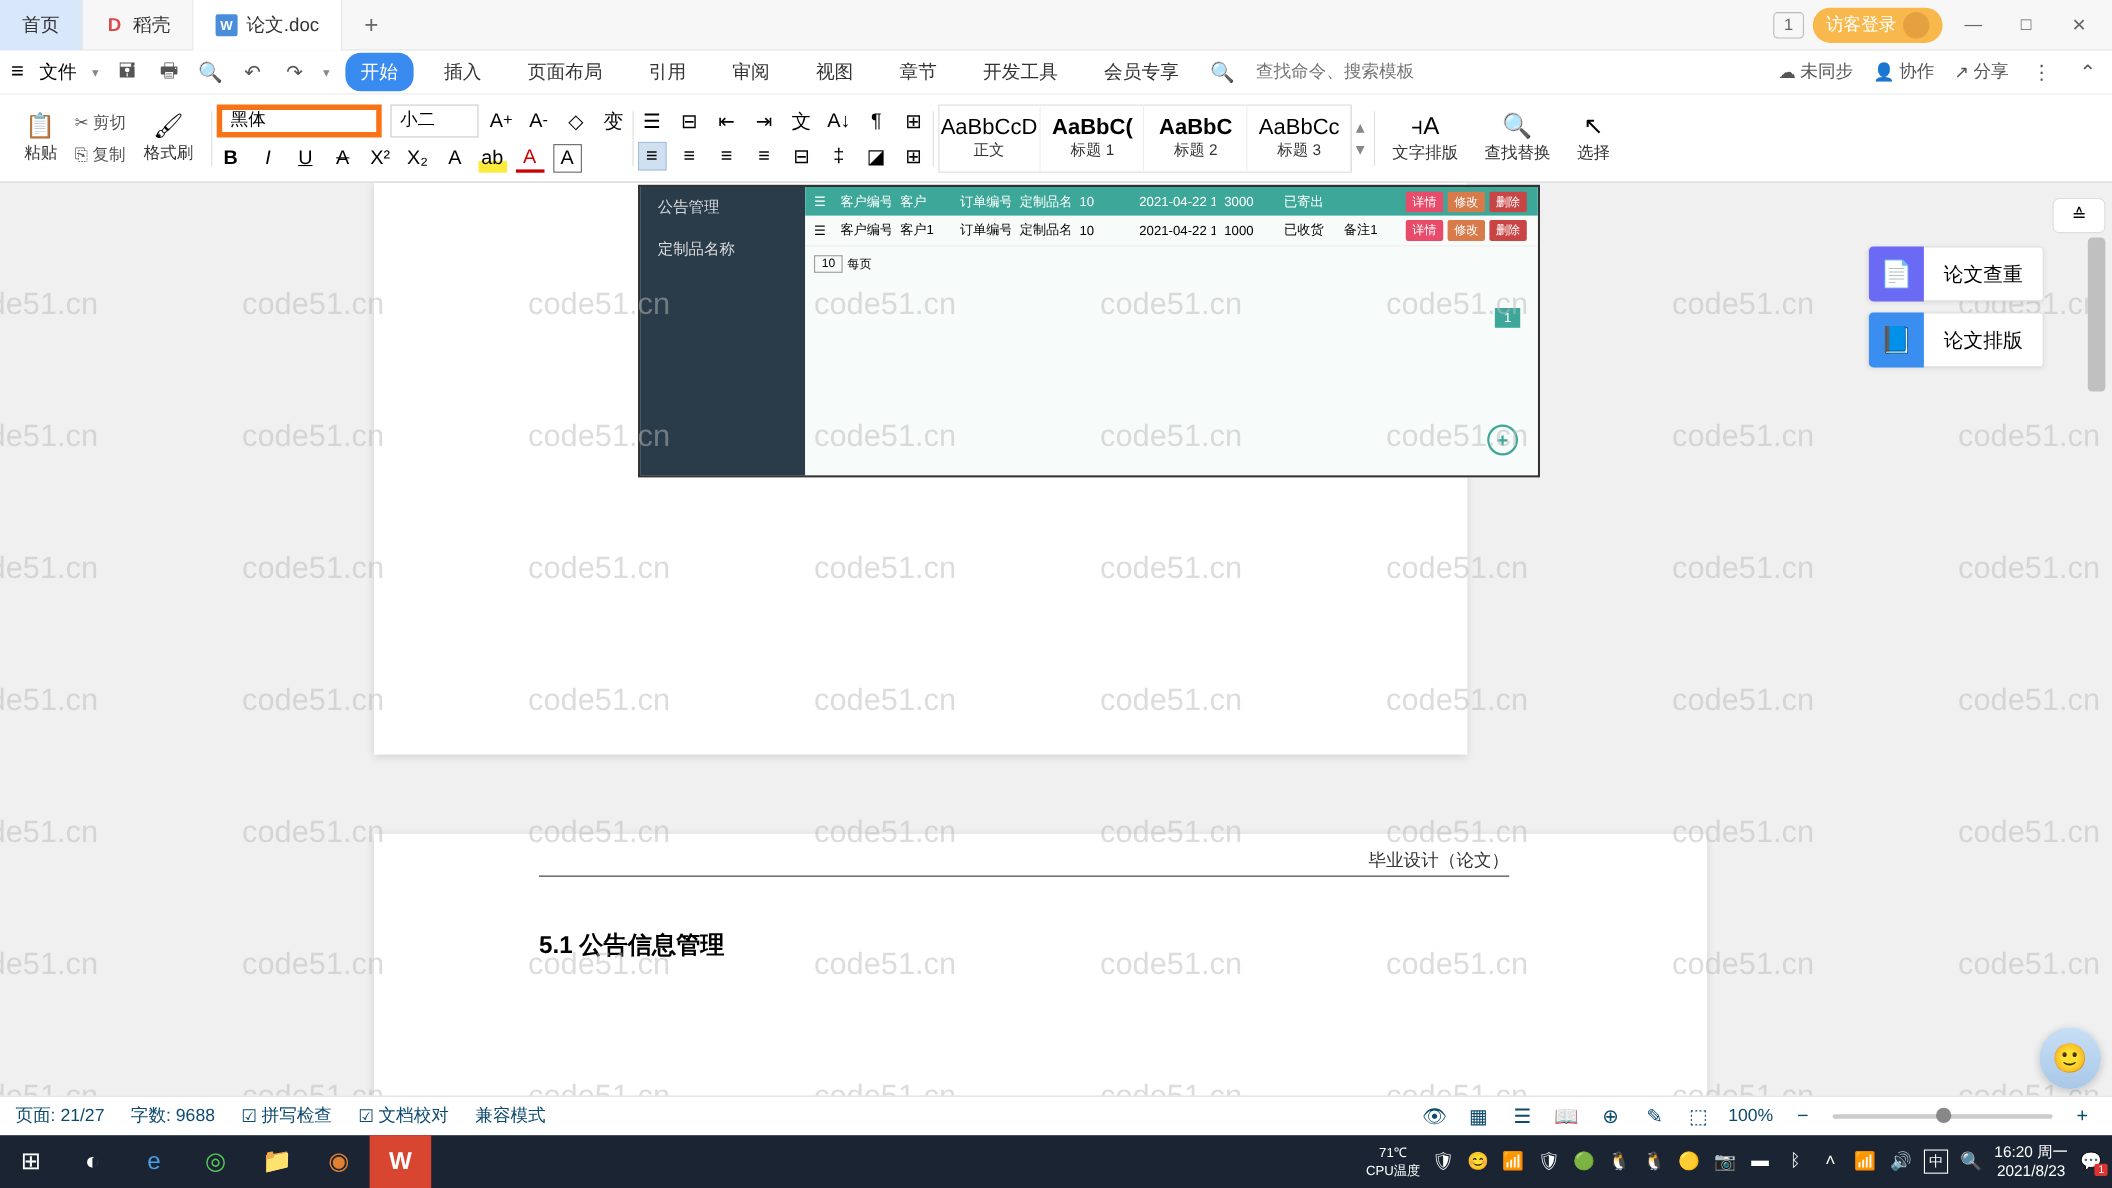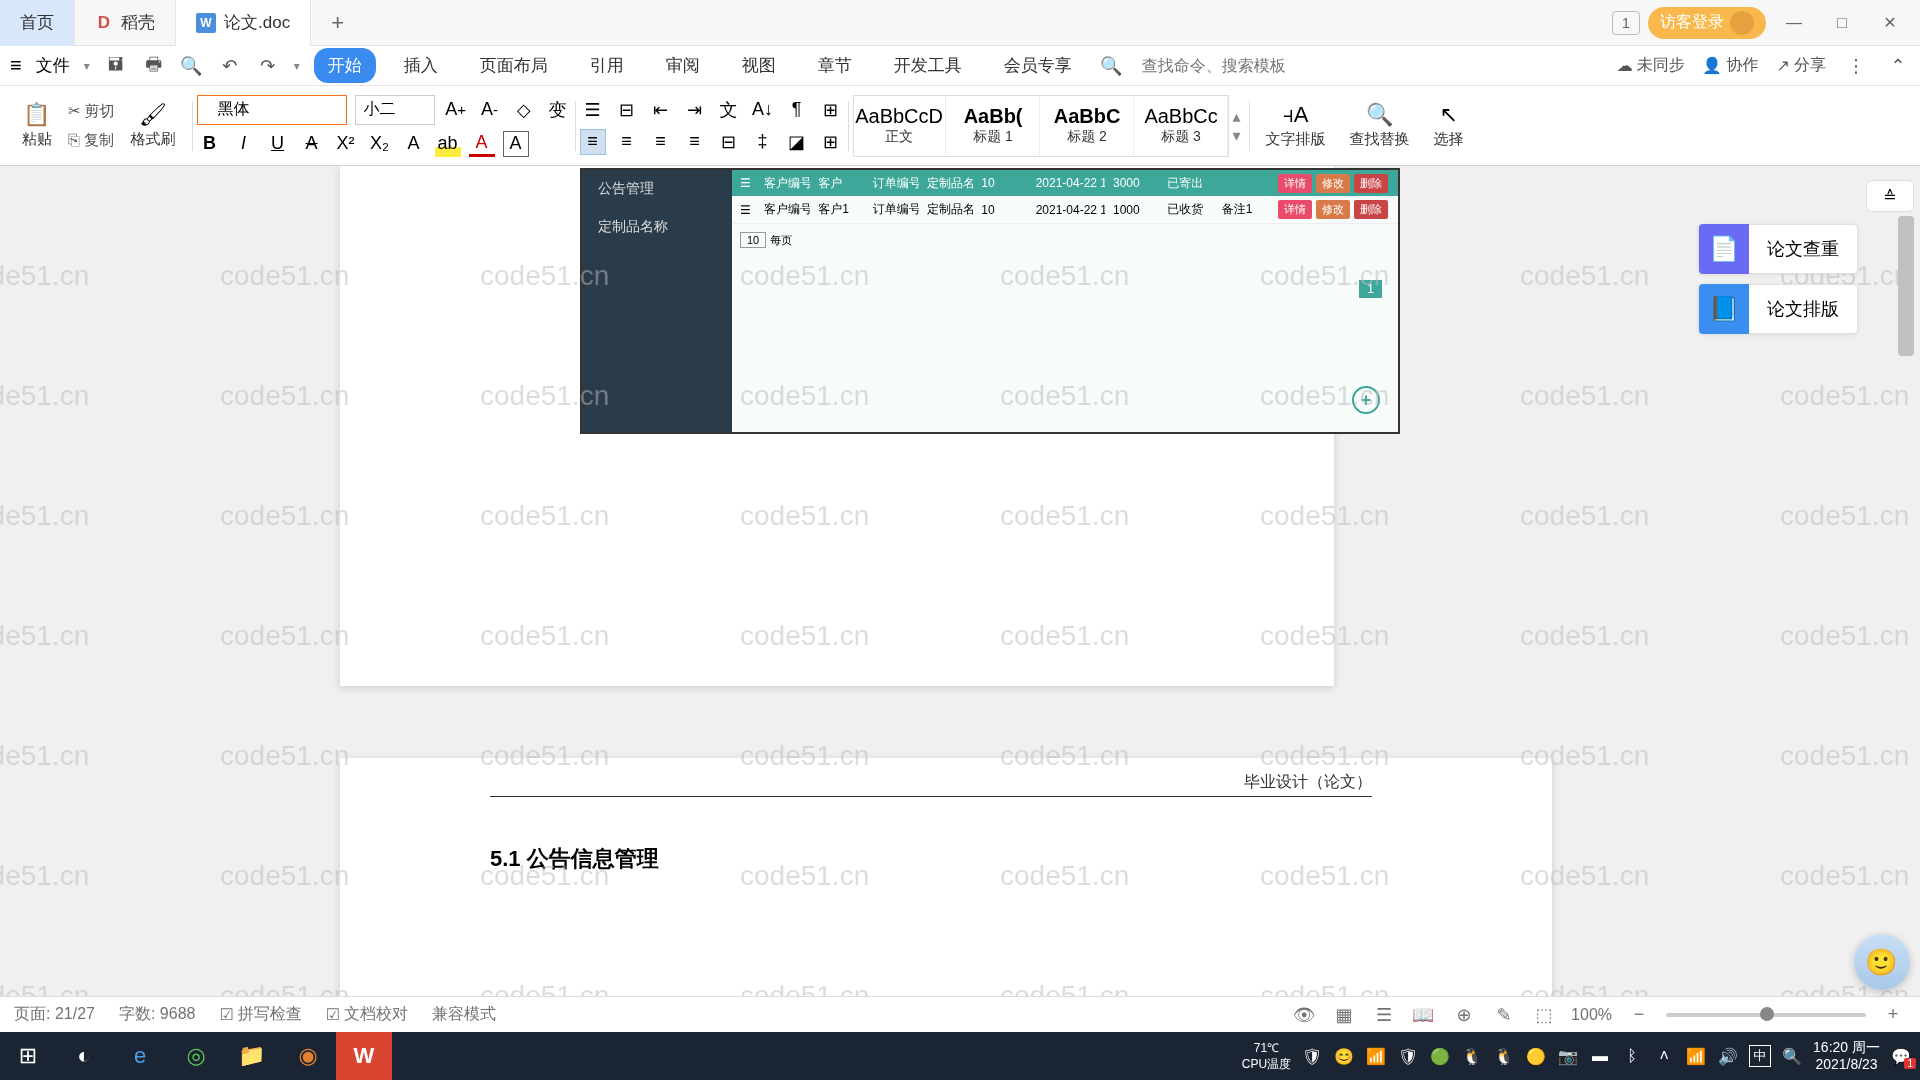--- a/index.html
+++ b/index.html
@@ -35,21 +35,21 @@
 .menu-right-item { display: flex; align-items: center; gap: 4px; font-size: 16px; color: #555; cursor: pointer; }
 
 
 .ribbon { height: 80px; display: flex; align-items: center; padding: 0 10px; border-bottom: 1px solid #d0d0d0; background: #fff; position: relative; z-index: 2; }
 .ribbon-group { display: flex; flex-direction: column; align-items: center; padding: 0 8px; gap: 2px; }
 .ribbon-group.big { padding: 0 12px; }
 .ribbon-label { font-size: 15px; color: #333; }
 .ribbon-icon { font-size: 22px; }
 .ribbon-row { display: flex; align-items: center; gap: 8px; }
 .ribbon-btn { display: flex; align-items: center; gap: 4px; font-size: 15px; color: #555; cursor: pointer; padding: 2px 4px; }
-.font-select { border: 1px solid #f97316; padding: 4px 20px; font-size: 16px; width: 150px; height: 30px; }
+.font-select { border: 5px solid #f97316; padding: 4px 8px; font-size: 16px; width: 150px; height: 30px; }
 .size-select { border: 1px solid #ccc; padding: 4px 8px; font-size: 16px; width: 80px; height: 30px; }
 .fmt-btn { width: 26px; height: 26px; display: flex; align-items: center; justify-content: center; cursor: pointer; font-size: 18px; }
 .fmt-btn.underline { text-decoration: underline; }
 .fmt-btn.strike { text-decoration: line-through; }
 .fmt-btn.active { background: #d0e0f0; border: 1px solid #a0c0e0; }
 .style-gallery { display: flex; gap: 2px; border: 1px solid #ddd; }
 .style-item { width: 92px; height: 60px; display: flex; flex-direction: column; align-items: center; justify-content: center; border-right: 1px solid #eee; cursor: pointer; }
 .style-preview { font-size: 20px; }
 .style-name { font-size: 14px; color: #333; }
 
@@ -85,21 +85,21 @@
 .side-card { position: absolute; right: 62px; top: 58px; display: flex; flex-direction: column; gap: 10px; }
 .side-card-item { background: #fff; border: 1px solid #e0e0e0; border-radius: 4px; display: flex; align-items: center; width: 160px; height: 50px; box-shadow: 0 1px 4px rgba(0,0,0,.08); cursor: pointer; }
 .side-card-icon { width: 50px; height: 50px; display: flex; align-items: center; justify-content: center; font-size: 24px; color: #fff; border-radius: 4px 0 0 4px; }
 .side-card-label { flex: 1; text-align: center; font-size: 18px; }
 
 
 .scrollbar { position: absolute; right: 4px; top: 166px; bottom: 36px; width: 20px; z-index: 3; }
 .scroll-thumb { position: absolute; top: 50px; width: 16px; left: 2px; height: 140px; background: #c0c0c0; border-radius: 4px; cursor: pointer; }
 
 
-.status-bar { position: absolute; bottom: 0; left: 0; right: 0; height: 36px; background: #fff; border-top: 1px solid #ddd; display: flex; align-items: center; padding: 0 14px; font-size: 16px; color: #737373; z-index: 2; }
+.status-bar { position: absolute; bottom: 0; left: 0; right: 0; height: 36px; background: #fff; border-top: 1px solid #ddd; display: flex; align-items: center; padding: 0 14px; font-size: 16px; color: #0c4a6e; z-index: 2; }
 .status-item { margin-right: 24px; display: flex; align-items: center; gap: 4px; }
 .status-right { margin-left: auto; display: flex; align-items: center; gap: 14px; }
 .zoom-slider { width: 200px; height: 4px; background: #ccc; position: relative; border-radius: 2px; }
 .zoom-thumb { position: absolute; left: 94px; top: -6px; width: 14px; height: 14px; background: #888; border-radius: 50%; }
 .chat-bubble { position: absolute; right: 10px; bottom: 40px; width: 56px; height: 56px; background: linear-gradient(#c8dff5,#a8c8e8); border-radius: 50%; box-shadow: 0 2px 8px rgba(0,0,0,.2); z-index: 5; display:flex; align-items:center; justify-content:center; font-size:26px; }
 
 
 .taskbar { position: absolute; bottom: -48px; height: 48px; } 
 .taskbar { bottom: 0; left: 0; right: 0; height: 48px; background: #1a2432; display: flex; align-items: center; z-index: 10; }
 
@@ -316,21 +316,21 @@
       <span class="fmt-btn">⊞</span>
     </div>
   </div>
   <div class="vdiv"></div>
   <div class="style-gallery">
     <div class="style-item">
         <span class="style-preview">AaBbCcD</span>
         <span class="style-name">正文</span>
       </div>
     <div class="style-item">
-        <span class="style-preview" style="font-weight:bold;">AaBb(</span>
+        <span class="style-preview" style="font-weight:bold;">AaBbC(</span>
         <span class="style-name">标题 1</span>
       </div>
     <div class="style-item">
         <span class="style-preview" style="font-weight:bold;">AaBbC</span>
         <span class="style-name">标题 2</span>
       </div>
     <div class="style-item">
         <span class="style-preview">AaBbCc</span>
         <span class="style-name">标题 3</span>
       </div>

